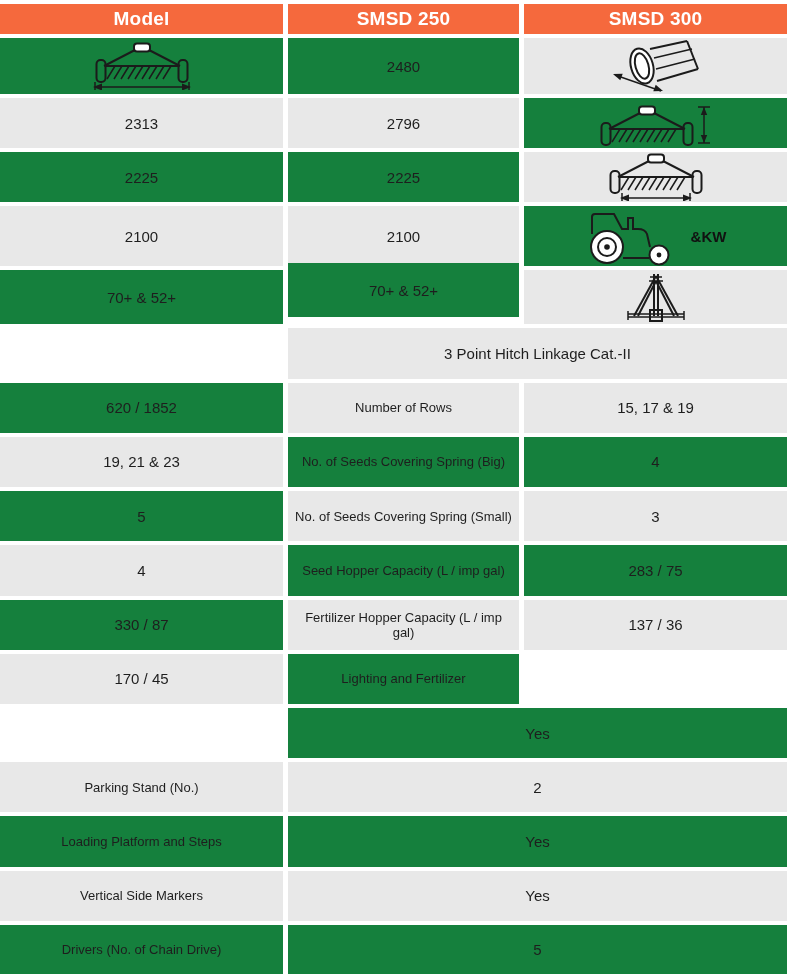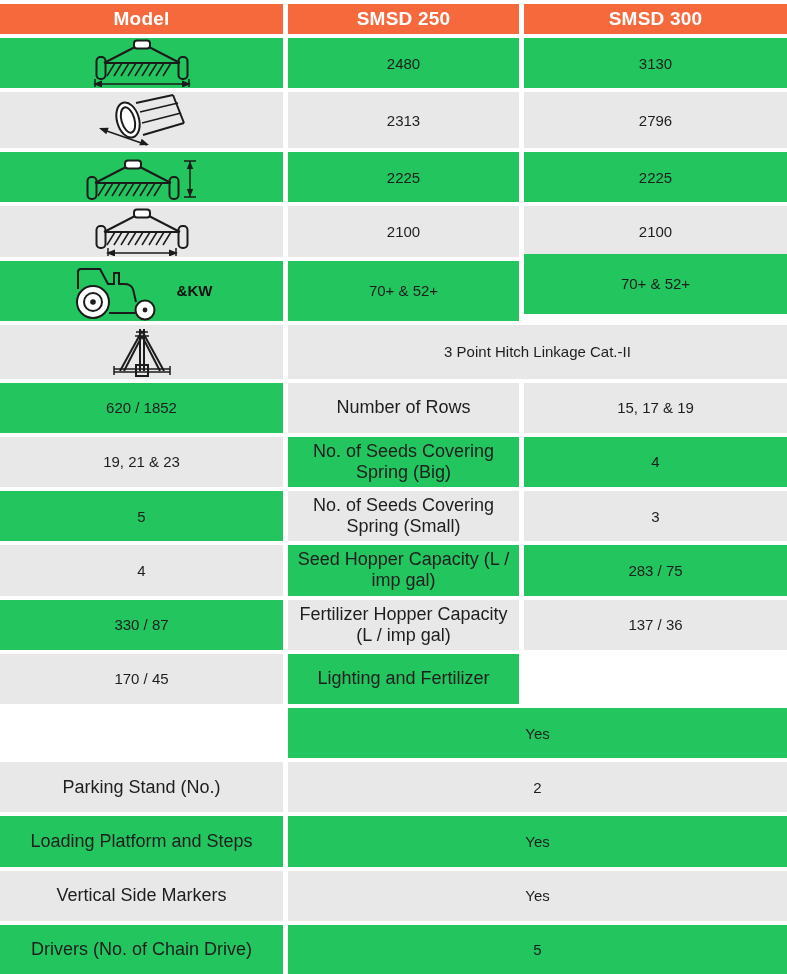--- a/index.html
+++ b/index.html
@@ -8,24 +8,24 @@
     font-family:"Liberation Sans",sans-serif;color:#1e1e1e;
   }
   .grid{
     margin-top:4px;
     display:grid;
     width:787px;height:971px;
     grid-template-columns:283px 231px 263px;
     grid-template-rows:30px repeat(17,1fr);
     column-gap:5px;row-gap:4px;
   }
-  .c{display:flex;align-items:center;justify-content:center;background:#22c55e;}
+  .c{display:flex;align-items:center;justify-content:center;background:#15803d;}
   .g{background:#E8E8E8;}
   .hd{background:#F5693D;color:#fff;font-weight:bold;font-size:19px;letter-spacing:.2px;}
-  .lbl{font-size:18px;text-align:center;padding:4px 6px;}
+  .lbl{font-size:13px;text-align:center;padding:4px 6px;}
   .val{font-size:15px;}
   .m{grid-column:2/4;}
   .lift{position:relative;top:-7px;}
   .ickw{display:flex;align-items:center;gap:12px;}
   .kw{font-weight:bold;font-size:15px;color:#111;}
   svg{display:block;}
   .ln{fill:none;stroke:#1b1b1b;stroke-width:2;}
   .th{fill:none;stroke:#1b1b1b;stroke-width:1.5;}
   .fl{fill:#1b1b1b;stroke:none;}
 </style>
@@ -53,21 +53,20 @@
         <g class="th">
             <line x1="3" y1="45" x2="97" y2="45"></line>
             <line x1="3" y1="40" x2="3" y2="48"></line>
             <line x1="97" y1="40" x2="97" y2="48"></line>
           </g>
         <polygon class="fl" points="1,45 10,41.5 10,48.5"></polygon>
           <polygon class="fl" points="99,45 90,41.5 90,48.5"></polygon>
       </svg>
     </div>
     <div class="c val">2480</div>
-    <div class="c val">3130</div>
 
     <div class="c g">
       <svg width="96" height="56" viewBox="0 0 96 56">
         <g class="ln">
           <line x1="42" y1="11" x2="79" y2="3"></line>
             <line x1="49" y1="43" x2="90" y2="31"></line>
             <line x1="79" y1="3" x2="90" y2="31"></line>
           <ellipse cx="34" cy="28" rx="11" ry="18" transform="rotate(-16 34 28)" fill="#fff"></ellipse>
           <ellipse cx="34" cy="28" rx="6.5" ry="13" transform="rotate(-16 34 28)"></ellipse>
         </g>

